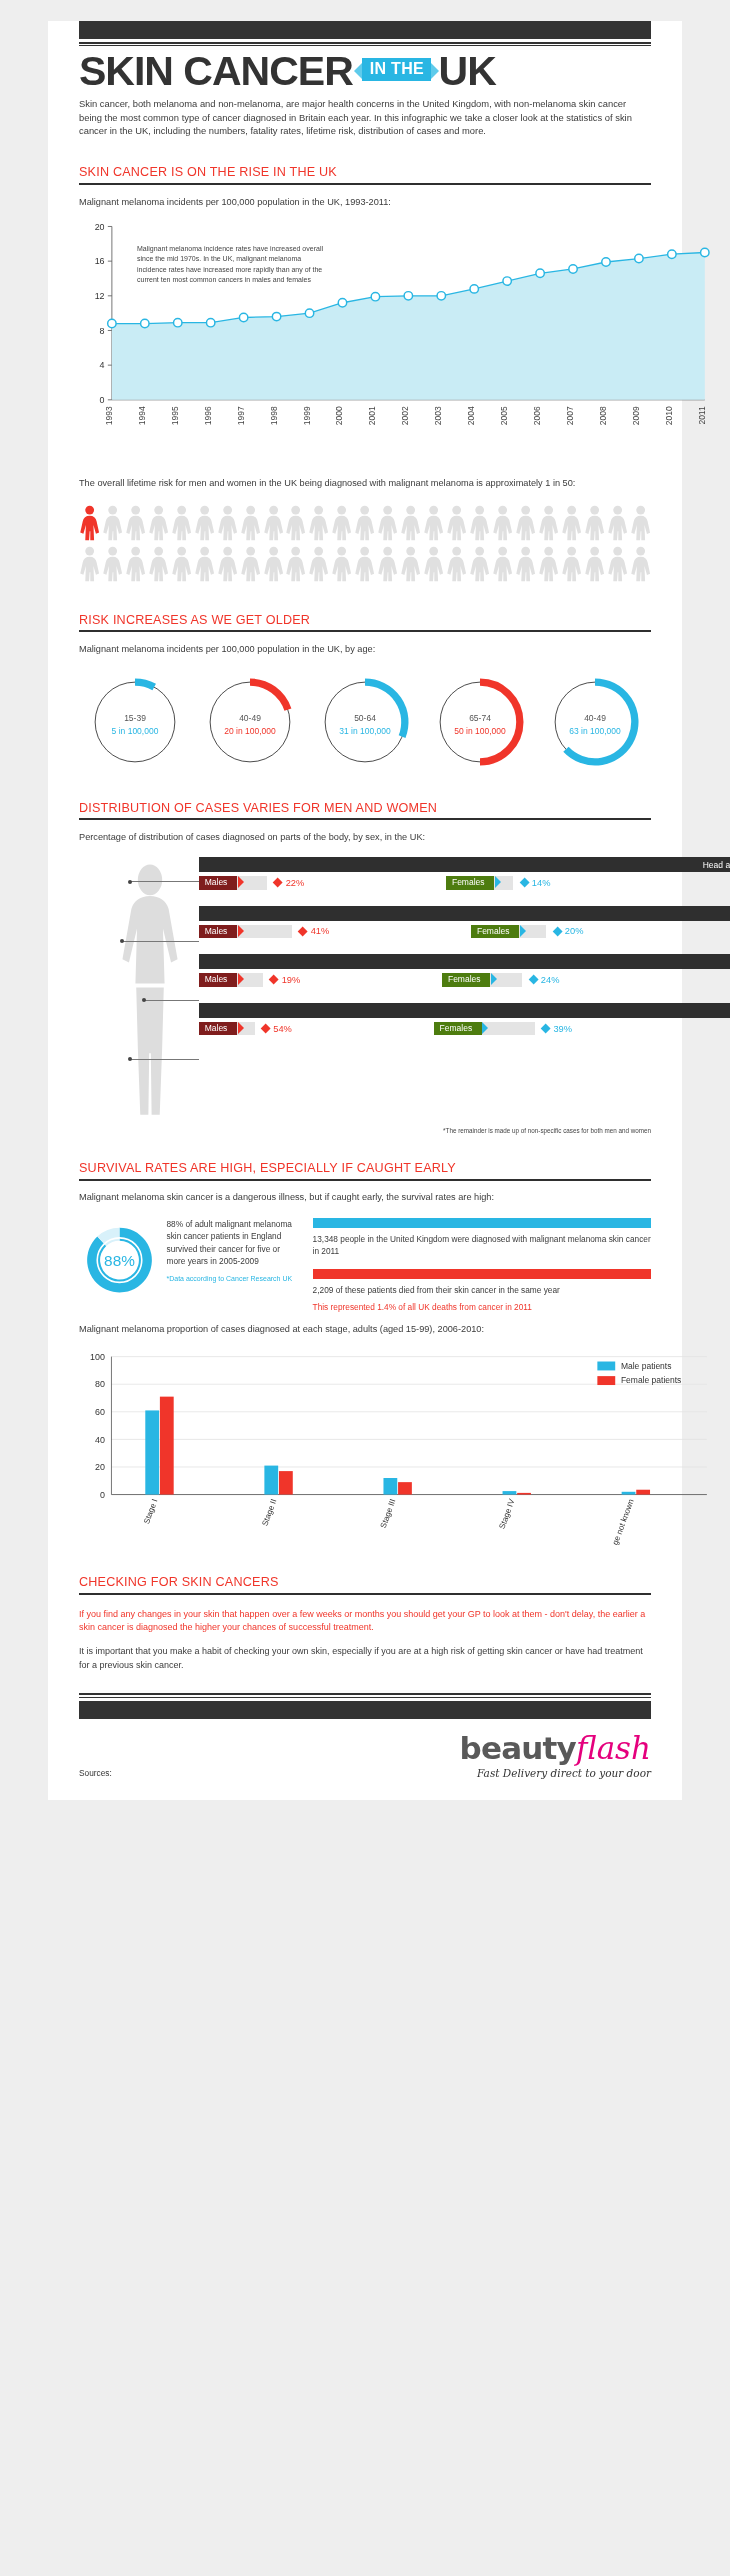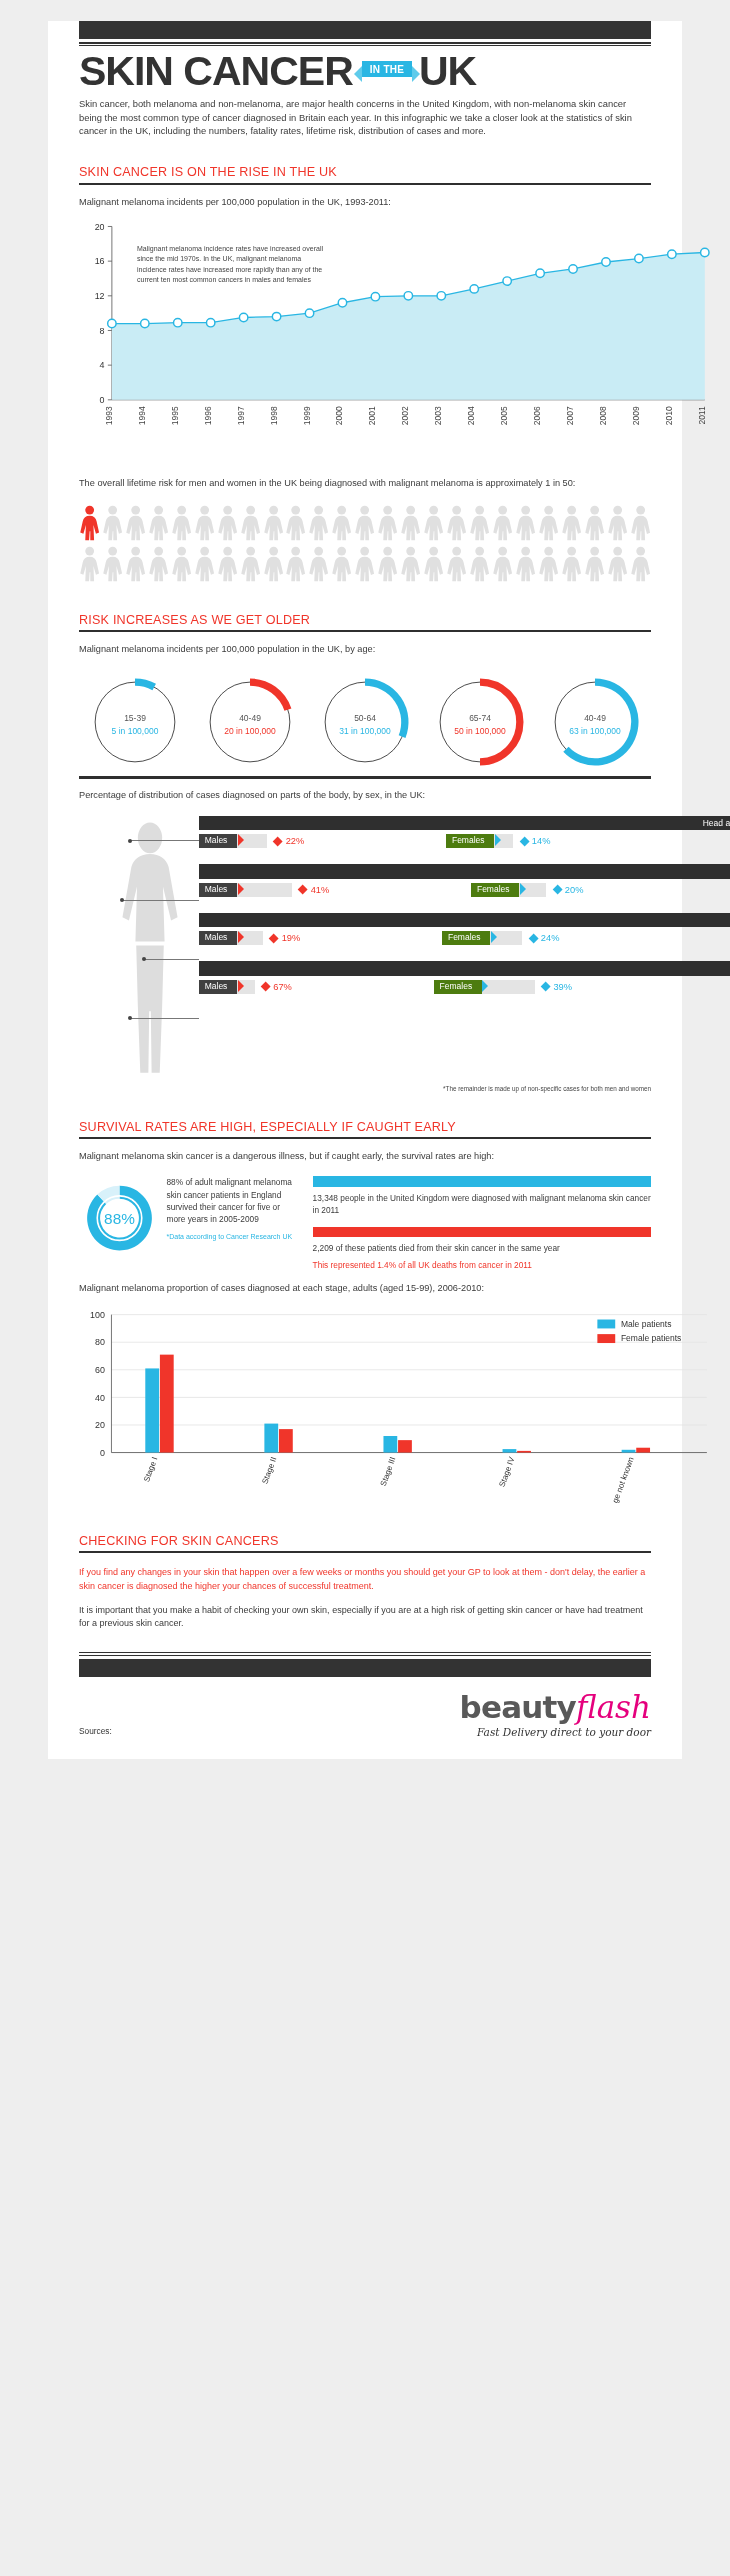--- a/index.html
+++ b/index.html
@@ -33,21 +33,21 @@
     font-size: 41px;
     font-weight: bold;
     letter-spacing: -1px;
     color: #333333;
     line-height: 1;
   }
   .ribbon {
     position: relative;
     background: #29b6e3;
     color: #ffffff;
-    font-size: 10px;
+    font-size: 16px;
     font-weight: bold;
     padding: 2.4px 7.3px 2.4px 7.3px;
     margin: 0 7.3px 0 9.7px;
     letter-spacing: 0.3px;
     top: -2.4px;
   }
   .ribbon:before, .ribbon:after {
     content: "";
     position: absolute;
     top: 4.9px;
@@ -147,21 +147,21 @@
     padding-right: 9.7px;
   }
   .chip:after {
     content: "";
     position: absolute;
     right: -6.5px; top: 0;
     width: 0; height: 0;
     border-top: 6.9px solid transparent;
     border-bottom: 6.9px solid transparent;
   }
-  .chip.m { background: #404040; }
+  .chip.m { background: #7f1d1d; }
   .chip.m:after { border-left: 6.5px solid #f0352a; }
   .chip.f { background: #4d7c0f; }
   .chip.f:after { border-left: 6.5px solid #29b6e3; }
   .track { height: 13.8px; background: #e4e4e4; flex: 0 0 auto; }
   .dia {
     width: 7.3px; height: 7.3px;
     transform: rotate(45deg);
     margin: 0 4px 0 7.3px;
     flex: 0 0 auto;
   }
@@ -639,20 +639,21 @@
             <path d="M 59 10 A 49 49 0 0 1 59.00000000000001 108" fill="none" stroke="#f0352a" stroke-width="9" stroke-linecap="butt"></path>
           </svg><div class="circ-label">65-74</div><div class="circ-val" style="color: rgb(240, 53, 42);">50 in 100,000</div></div>
         <div class="circ"><svg width="96" height="96" viewBox="0 0 118 118">
             <circle cx="59" cy="59" r="49" fill="none" stroke="#222" stroke-width="1"></circle>
             <path d="M 59 10 A 49 49 0 1 1 23.280537256350847 92.54280819050575" fill="none" stroke="#29b6e3" stroke-width="9" stroke-linecap="butt"></path>
           </svg><div class="circ-label">40-49</div><div class="circ-val" style="color: rgb(41, 182, 227);">63 in 100,000</div></div>
       </div>
   </div>
 
   <div class="inner">
+    <div class="sec-head">DISTRIBUTION OF CASES VARIES FOR MEN AND WOMEN</div>
     <div class="sec-rule"></div>
     <div class="sub">Percentage of distribution of cases diagnosed on parts of the body, by sex, in the UK:</div>
 
     <div class="body-sec">
       <div class="silhouette">
         <svg width="78" height="256" viewBox="0 0 96 316">
           <g fill="#dddddd">
             <ellipse cx="48" cy="22" rx="15" ry="19"></ellipse>
             <path d="M48 42 C36 42 28 48 25 58 L14 120 L22 124 L32 82 L30 150 L66 150 L64 82 L74 124 L82 120 L71 58 C68 48 60 42 48 42 Z"></path>
             <path d="M31 155 L33 230 L36 312 L46 312 L47 236 L49 236 L50 312 L60 312 L63 230 L65 155 Z"></path>
@@ -711,21 +712,21 @@
               <div class="dia f"></div>
               <span class="pct f">24%</span>
             </div>
           </div>
           <div class="bodyrow">
             <div class="part-bar">Legs</div>
             <div class="gender-line">
               <div class="chip m">Males</div>
               <div class="track" style="width: 17.6px;"></div>
               <div class="dia m"></div>
-              <span class="pct m">67%</span>
+              <span class="pct m">54%</span>
               <div style="width: 142px;"></div>
               <div class="chip f">Females</div>
               <div class="track" style="width: 53px;"></div>
               <div class="dia f"></div>
               <span class="pct f">39%</span>
             </div>
           </div>
         </div>
     </div>
 

